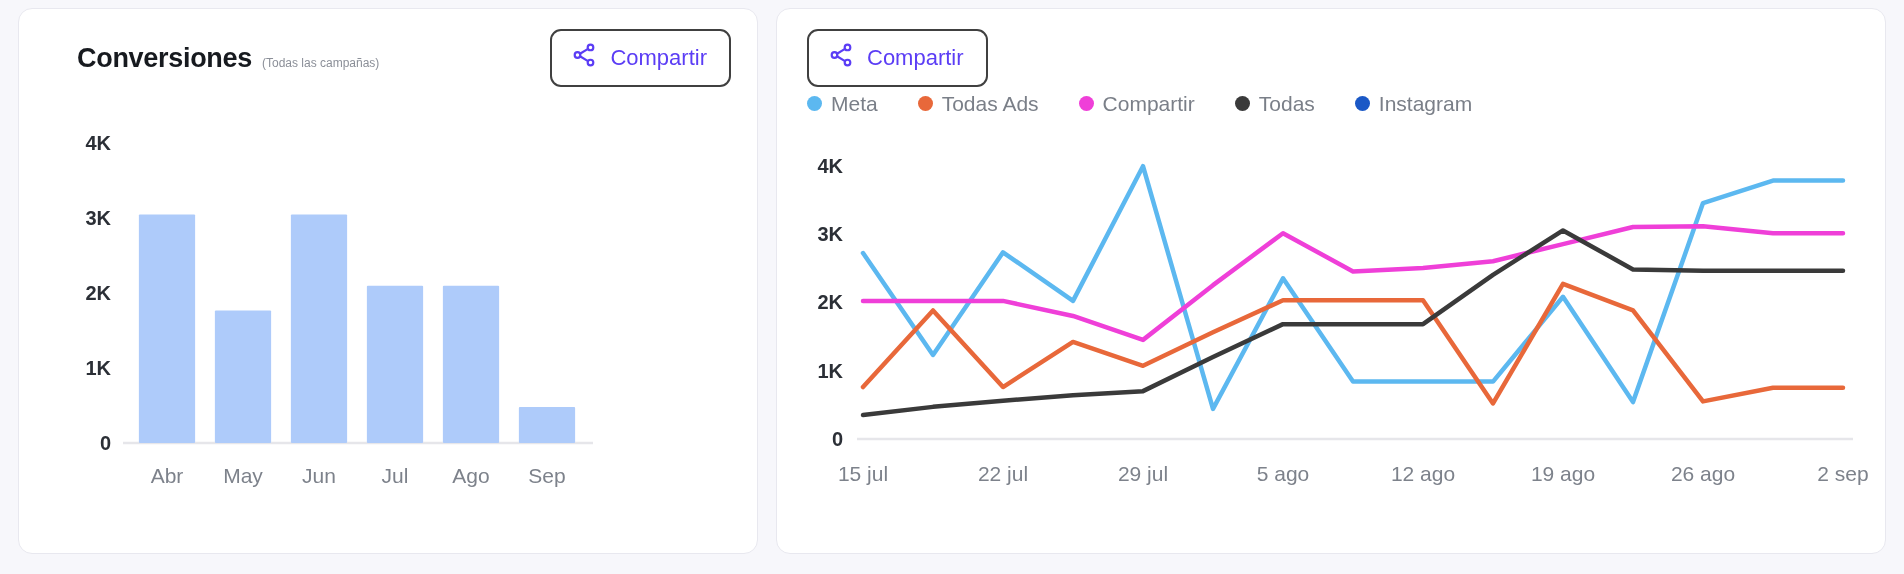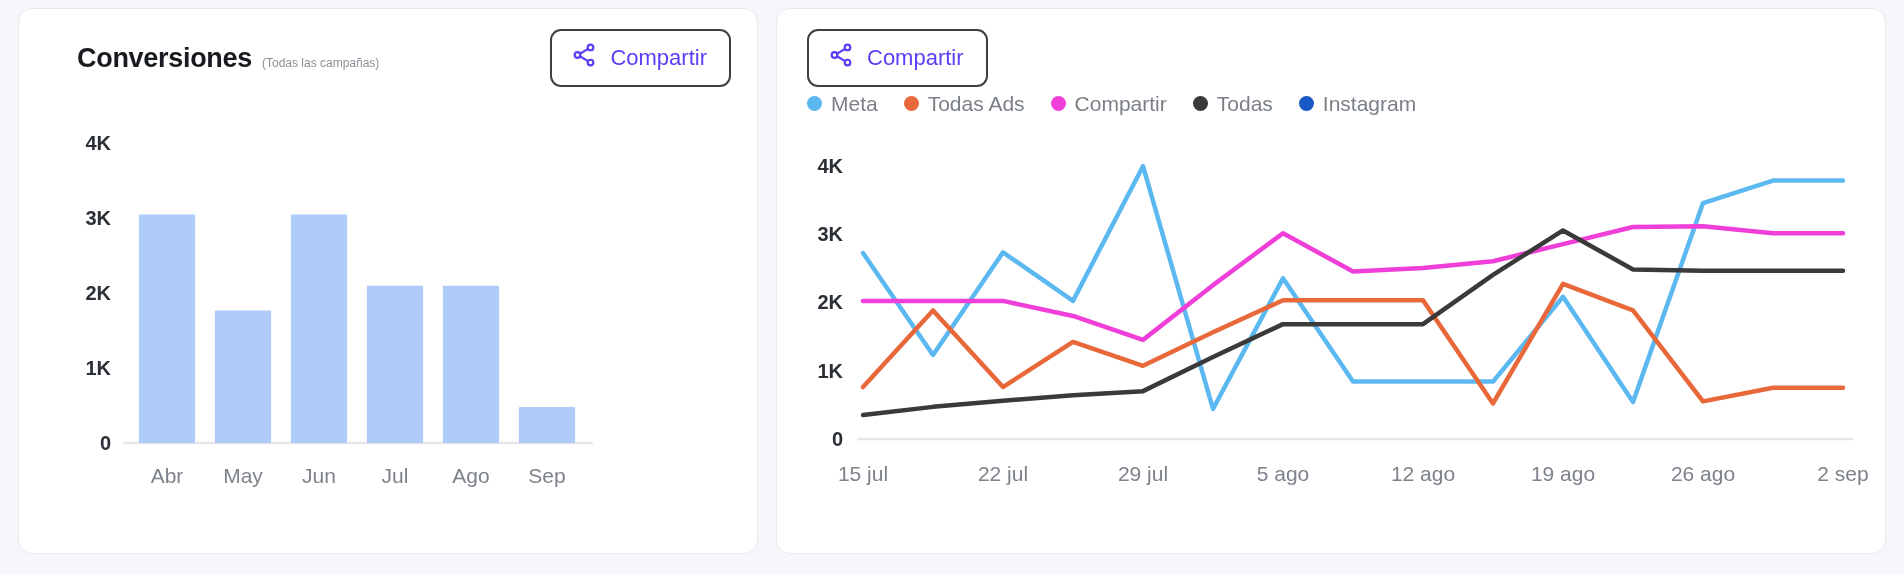--- a/index.html
+++ b/index.html
@@ -62,21 +62,21 @@
     cursor: pointer;
     white-space: nowrap;
     flex: 0 0 auto;
   }
   .share-btn .lbl { line-height: 1; }
   .share-ico { display: block; }
 
   .legend {
     display: flex;
     align-items: center;
-    gap: 26px;
+    gap: 40px;
     padding: 10px 0 0 30px;
     height: 34px;
   }
   .legend-item { display: flex; align-items: center; gap: 9px; cursor: pointer; }
   .legend-dot { width: 15px; height: 15px; border-radius: 50%; display: block; }
   .legend-label { font-size: 21px; color: #7a7f88; line-height: 1; }
 
   .plot { position: relative; }
   .plot svg { display: block; }
 

